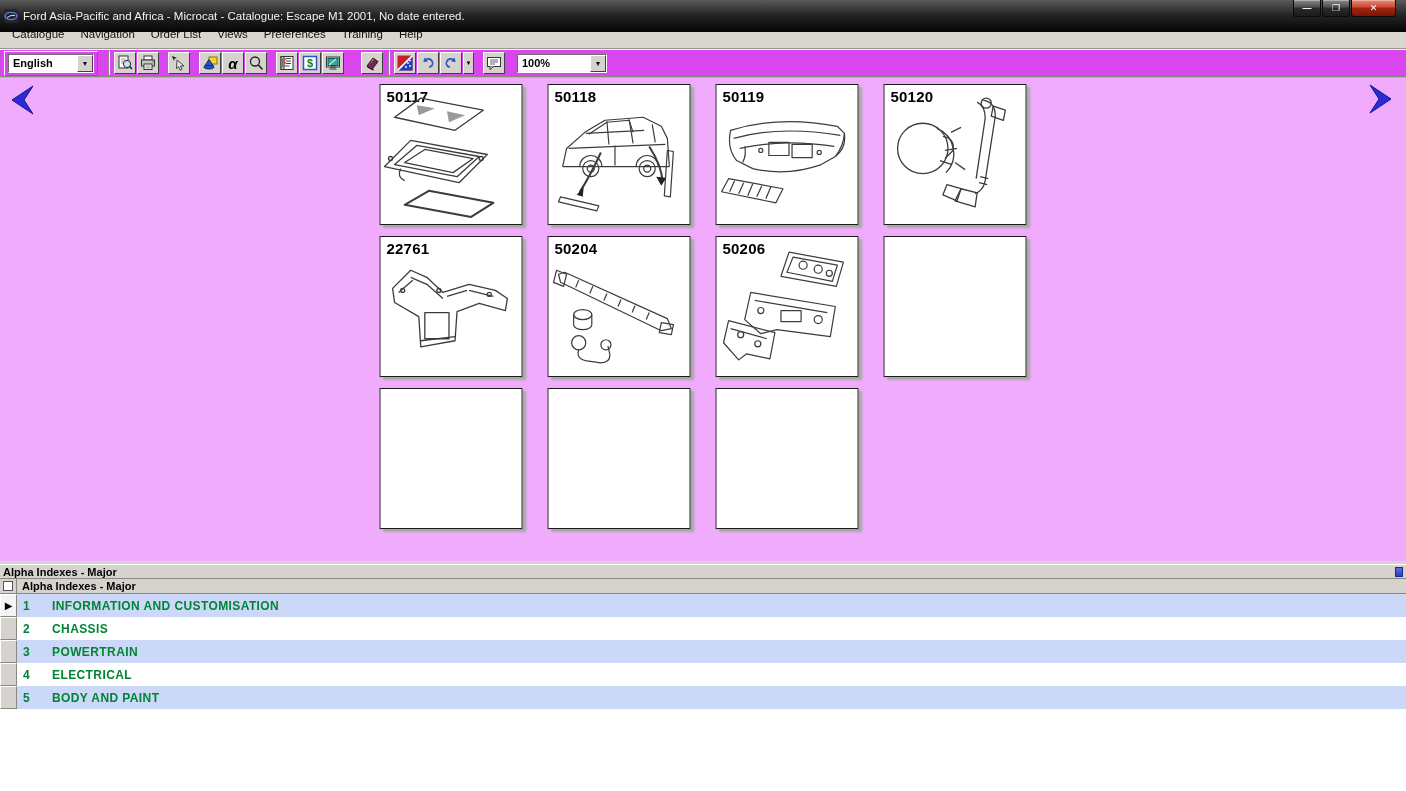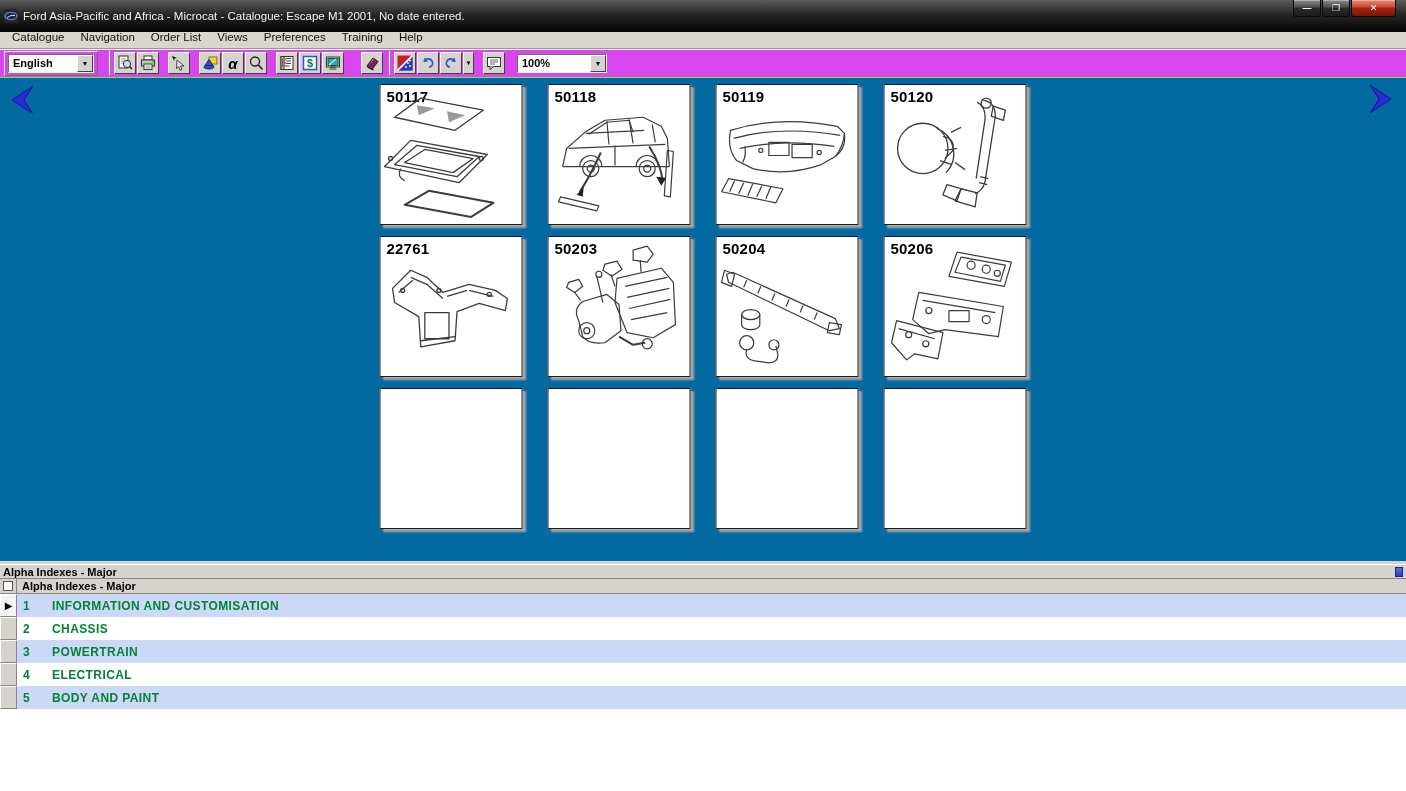--- a/index.html
+++ b/index.html
@@ -16,21 +16,21 @@
   .wbtn { width:28px; height:17px; margin-left:1px; border:1px solid #0a0a0a; border-top:none;
     border-radius:0 0 3px 3px; background:linear-gradient(#8a8a8a,#4d4d4d 45%,#2a2a2a 50%,#1c1c1c);
     color:#fff; display:flex; align-items:center; justify-content:center; font-size:9px; cursor:default;
     box-shadow:inset 0 1px 0 rgba(255,255,255,.35); }
   .wbtn.close { width:45px; background:linear-gradient(#e98c7a,#c8452c 45%,#a32512 50%,#7e1404); }
   .glyph-min { font-weight:bold; letter-spacing:0; }
 
   
   .menubar { height:17px; background:#d9d6d0; border-bottom:1px solid #9a978f; display:flex; align-items:center;
     padding-left:4px; flex:0 0 auto; }
-  .menu-item { font-size:11.5px; color:#111; padding:1px 8px 8px 8px; cursor:default; }
+  .menu-item { font-size:11.5px; color:#111; padding:1px 8px 14px 8px; cursor:default; }
 
   
   .toolbar { height:28px; background:#d946ef; border-top:1px solid #f5f4f1; border-bottom:1px solid #8a877f;
     display:flex; align-items:center; padding:0 4px; flex:0 0 auto; }
   .tb-panel { display:flex; align-items:center; padding:2px 3px; border:1px solid; border-color:#fff #6f6d66 #6f6d66 #fff; margin-right:6px; }
   .combo { display:flex; height:19px; border:1px solid; border-color:#6f6d66 #fff #fff #6f6d66; background:#fff; }
   .combo .cval { font-size:11px; font-weight:bold; padding:2px 4px 0 4px; min-width:68px; color:#000; }
   .combo .cbtn { width:16px; background:#d6d3ce; border:1px solid; border-color:#fff #404040 #404040 #fff;
     display:flex; align-items:center; justify-content:center; font-size:7px; color:#111; }
   .tb-sep { width:2px; height:24px; border-left:1px solid #8a877f; border-right:1px solid #fff; margin:0 4px; }
@@ -39,21 +39,21 @@
   .tb-btn svg { display:block; }
   .tb-btn.gap { margin-left:8px; }
   .tb-btn.bigger-gap { margin-left:16px; }
   .alpha-glyph { font-size:15px; font-weight:bold; font-style:italic; line-height:1; }
   .dd-btn { width:11px; height:22px; background:#d6d3ce; border:1px solid; border-color:#fff #404040 #404040 #fff;
     display:flex; align-items:center; justify-content:center; font-size:6px; margin-right:1px; }
   .zoom-combo { margin-left:11px; }
   .zoom-combo .cval { min-width:72px; }
 
   
-  .canvas { position:relative; background:#0369a1; border-top:1px solid #b7b4ad; flex:0 0 484px; overflow:hidden; }
+  .canvas { position:relative; background:#f0abfc; border-top:1px solid #b7b4ad; flex:0 0 484px; overflow:hidden; }
   .nav-arrow { position:absolute; top:6px; width:28px; height:32px; cursor:pointer; }
   .nav-prev { left:9px; }
   .nav-next { right:12px; top:5px; }
   .grid { position:absolute; left:50%; transform:translateX(-50%); top:6px;
     display:grid; grid-template-columns:repeat(4,143px); grid-auto-rows:141px; column-gap:25px; row-gap:11px; }
   .tile { position:relative; background:#fff; border:1px solid #1c1c1c; box-shadow:3px 3px 2px #a8a8a8; }
   .tile-label { position:absolute; top:3px; left:6px; font-size:15px; font-weight:bold; color:#000; letter-spacing:0.2px; }
   .tile svg { position:absolute; left:0; top:0; width:100%; height:100%; }
 
   
@@ -332,38 +332,20 @@
           <rect x="44" y="72" width="24" height="26"></rect>
           <path d="M30,37 L46,44 L62,58 M88,50 L112,56"></path>
           <path d="M18,52 L32,40 M66,56 L86,50"></path>
           <circle cx="22" cy="50" r="2"></circle>
             <circle cx="58" cy="50" r="2"></circle>
             <circle cx="108" cy="54" r="2"></circle>
           <path d="M40,100 l34,-4"></path>
         </svg>
       </div>
 
-      <div class="tile">
-        <span class="tile-label">50203</span>
-        <svg viewBox="0 0 140 132" fill="none" stroke="#3c3c3c" stroke-width="1.2" stroke-linejoin="round">
-          <path d="M68,38 L112,28 L124,42 L126,84 L104,97 L78,92 L66,62 Z"></path>
-          <path d="M76,46 L118,37 M78,57 L120,48 M80,68 L121,59 M82,79 L118,72"></path>
-          <path d="M30,80 Q24,68 34,61 L58,54 L70,64 L72,90 L56,102 Q40,104 34,96 Z"></path>
-          <circle cx="38" cy="90" r="8"></circle>
-            <circle cx="38" cy="90" r="3"></circle>
-          <path d="M84,10 l14,-4 6,8 -6,8 -14,-2 z"></path>
-          <path d="M56,24 l12,-3 5,8 -10,7 -9,-6 z"></path>
-          <path d="M20,42 l10,-3 4,7 -8,6 -8,-5 z"></path>
-          <path d="M91,20 L92,32 M62,34 L66,46 M26,52 L32,60"></path>
-          <path d="M48,36 L54,62"></path>
-          <circle cx="50" cy="34" r="3"></circle>
-          <path d="M70,96 L84,104 L96,102" stroke-width="2"></path>
-          <circle cx="98" cy="103" r="5"></circle>
-        </svg>
-      </div>
 
       <div class="tile">
         <span class="tile-label">50204</span>
         <svg viewBox="0 0 140 132" fill="none" stroke="#3c3c3c" stroke-width="1.2" stroke-linejoin="round">
           <path d="M16,32 L118,78 L122,88 L112,90 L12,42 L10,34 Z"></path>
           <path d="M30,40 l-3,7 M44,46 l-3,7 M58,53 l-3,7 M72,59 l-3,7 M86,65 l-3,7 M100,72 l-3,7"></path>
           <polygon points="8,30 18,34 15,46 5,42"></polygon>
           <polygon points="112,82 124,84 122,94 110,92"></polygon>
           <ellipse cx="34" cy="74" rx="9" ry="5"></ellipse>
           <path d="M25,74 v10 a9,5 0 0 0 18,0 v-10"></path>

